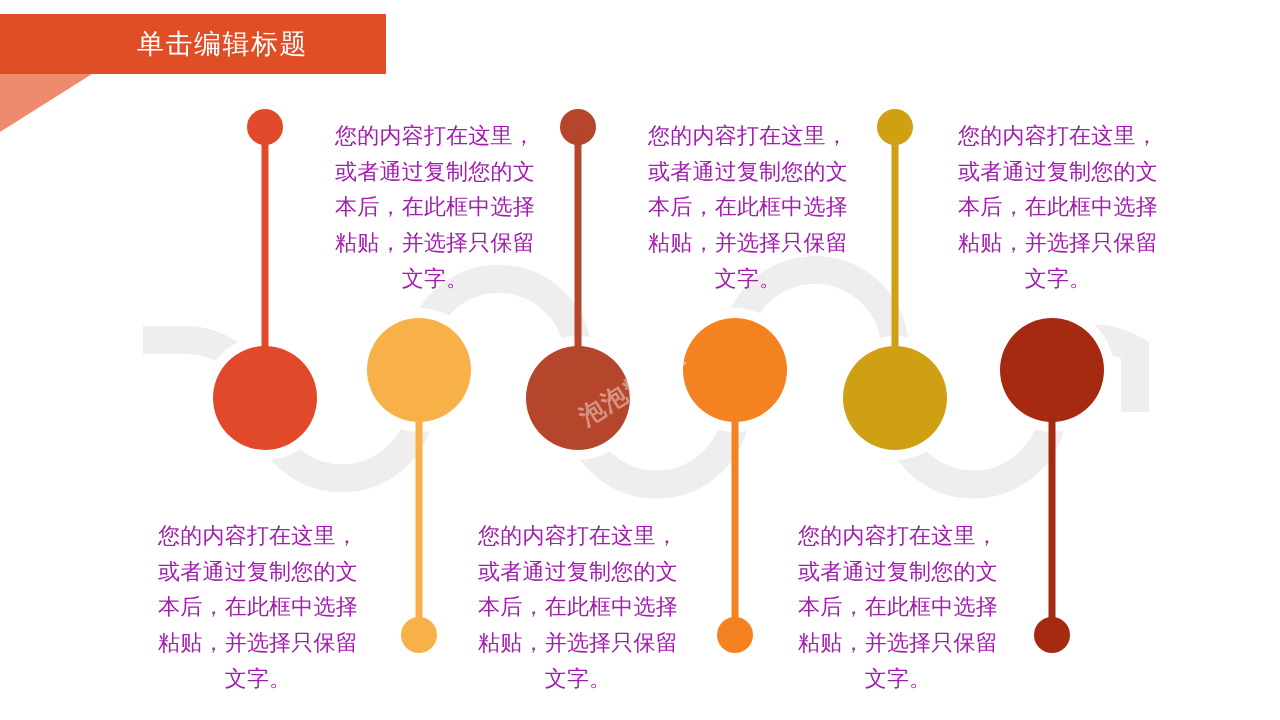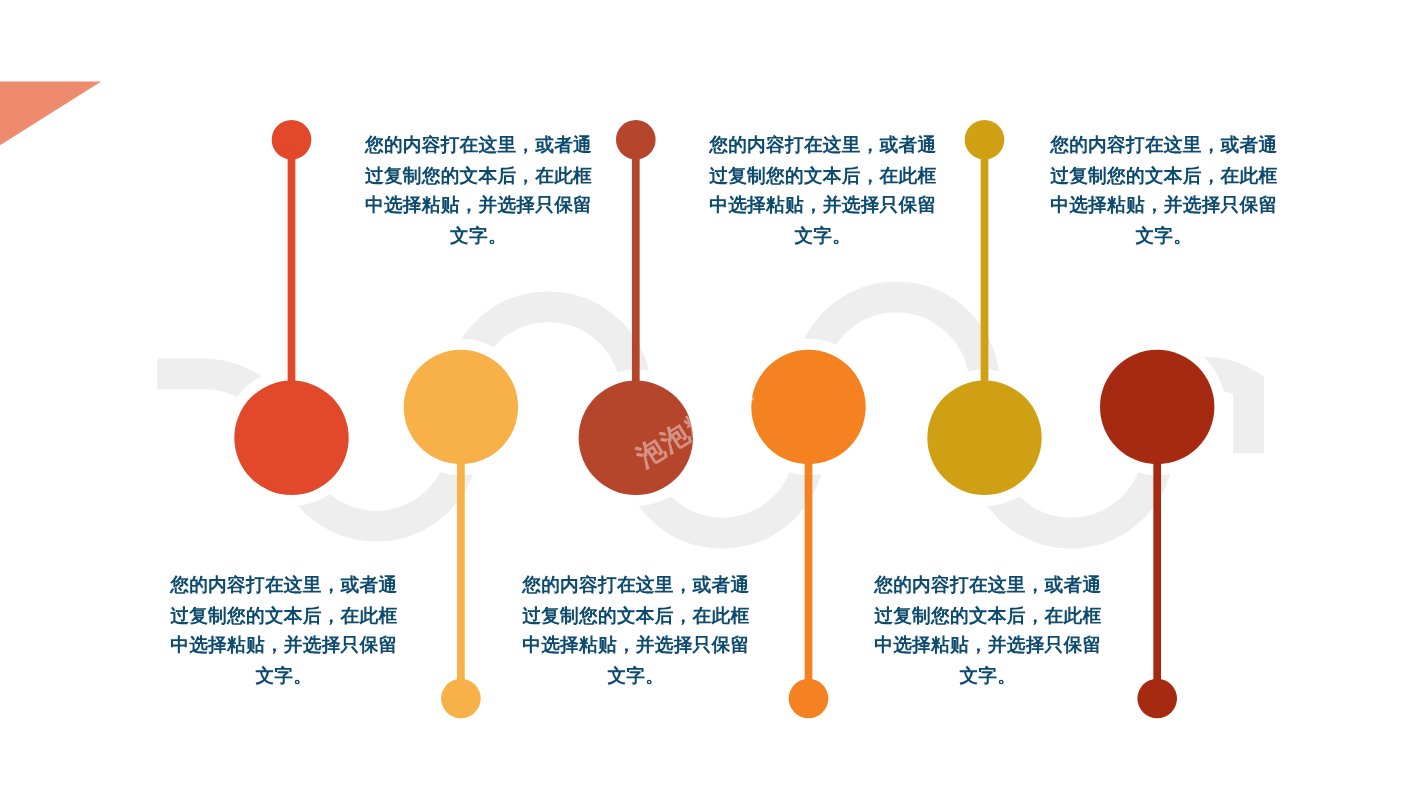--- a/index.html
+++ b/index.html
@@ -66,25 +66,24 @@
     width: 1280px;
     height: 720px;
     pointer-events: none;
   }
 
   
   .caption {
     position: absolute;
     width: 220px;
     text-align: center;
-    font-size: 17px;
+    font-size: 22px;
     line-height: 1.62;
-    color: #0c4a6e;
+    color: #a21caf;
     letter-spacing: 0.2px;
-    font-weight: bold;
   }
   .caption.top-cap  { top: 118px; }
   .caption.bot-cap  { top: 518px; }
 
   
   .cap1 { left: 325px; }
   .cap2 { left: 148px; }
   .cap3 { left: 638px; }
   .cap4 { left: 468px; }
   .cap5 { left: 948px; }
@@ -175,20 +174,23 @@
 
     <g>
       <circle cx="1052" cy="370" r="52" fill="#A62A12"></circle>
       <rect x="1048.5" y="370" width="7" height="266" fill="#A62A12"></rect>
       <circle cx="1052" cy="635" r="18" fill="#A62A12"></circle>
     </g>
   </svg>
 
   <div class="watermark">泡泡糖ppt</div>
 
+  <div class="title-banner">
+    <span class="title-text">单击编辑标题</span>
+  </div>
   <div class="title-fold"></div>
 
   <div class="caption top-cap cap1">您的内容打在这里，或者通过复制您的文本后，在此框中选择粘贴，并选择只保留文字。</div>
   <div class="caption top-cap cap3">您的内容打在这里，或者通过复制您的文本后，在此框中选择粘贴，并选择只保留文字。</div>
   <div class="caption top-cap cap5">您的内容打在这里，或者通过复制您的文本后，在此框中选择粘贴，并选择只保留文字。</div>
 
   <div class="caption bot-cap cap2">您的内容打在这里，或者通过复制您的文本后，在此框中选择粘贴，并选择只保留文字。</div>
   <div class="caption bot-cap cap4">您的内容打在这里，或者通过复制您的文本后，在此框中选择粘贴，并选择只保留文字。</div>
   <div class="caption bot-cap cap6">您的内容打在这里，或者通过复制您的文本后，在此框中选择粘贴，并选择只保留文字。</div>
 

